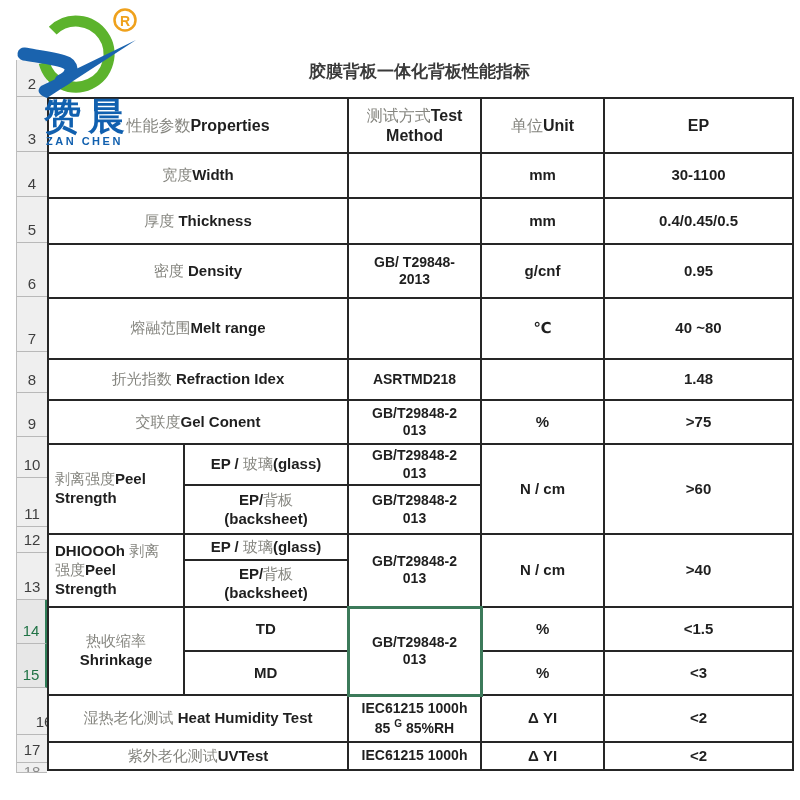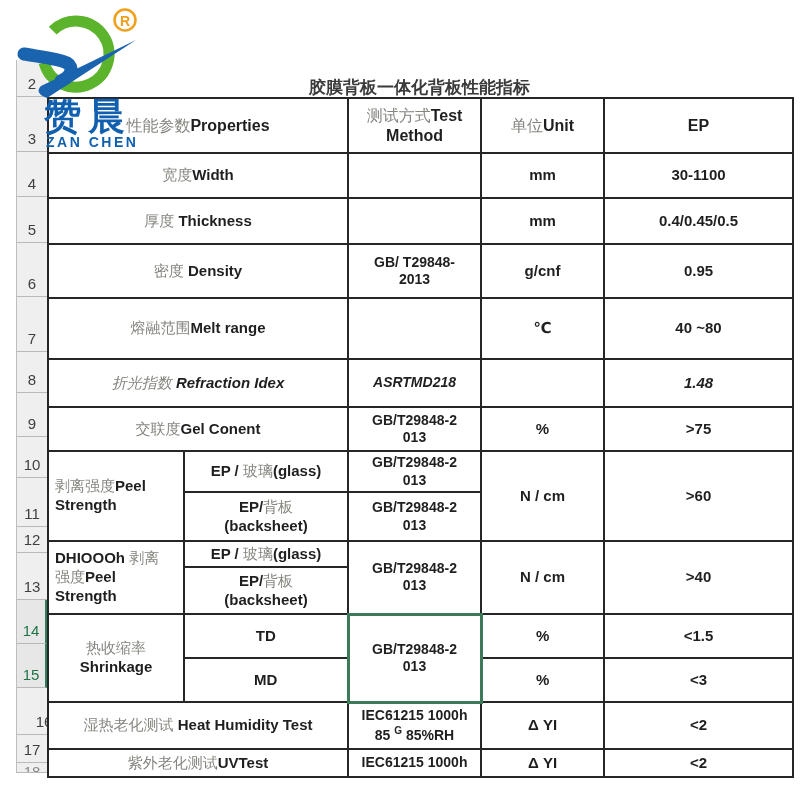--- a/index.html
+++ b/index.html
@@ -4,25 +4,25 @@
 <style>
   * { margin:0; padding:0; box-sizing:border-box; }
   html,body { width:800px; height:800px; background:#ffffff; overflow:hidden;
               font-family:"Liberation Sans","DejaVu Sans",sans-serif; }
   #canvas { position:relative; width:800px; height:800px; background:#fff; }
 
   
   .logo { position:absolute; left:8px; top:4px; width:140px; z-index:5; }
   .brand-zh { margin-left:36px; font-size:37px; font-weight:700; color:#1160af;
               letter-spacing:7px; line-height:1.0; margin-top:-8px; }
-  .brand-en { margin-left:38px; font-size:14px; font-weight:700; color:#1160af;
+  .brand-en { margin-left:38px; font-size:11px; font-weight:700; color:#1160af;
               letter-spacing:2.5px; line-height:1.1; }
 
   
-  .sheet-title { position:absolute; left:47px; top:76px; width:745px;
+  .sheet-title { position:absolute; left:47px; top:60px; width:745px;
                  text-align:center; font-size:17px; font-weight:700; color:#3a3a3a; }
 
   
   .gutter { position:absolute; left:16px; top:60px; width:31px; border-left:1px solid #bdbdbd; }
   .gutter-cell { background:#efefef; border-bottom:1px solid #b9b9b9;
                  display:flex; justify-content:center; align-items:flex-end;
                  padding-bottom:4px; font-size:15px; color:#3f3f3f; overflow:hidden; }
   .gutter-cell.sel-row { color:#217346; background:#e7e7e7; border-right:2px solid #2f7d57; font-weight:400; }
   .gutter-cell.partial { align-items:flex-start; padding-bottom:0; color:#8a8a8a; }
 
@@ -116,21 +116,21 @@
 2013</span></td>
           <td><span class="tone-en">g/cnf</span></td>
           <td><span class="tone-en">0.95</span></td>
         </tr>
         <tr style="height: 61px;">
           <td colspan="2"><span class="tone-zh">熔融范围</span><span class="tone-en">Melt range</span></td>
           <td></td>
           <td><span class="tone-en">℃</span></td>
           <td><span class="tone-en">40 ~80</span></td>
         </tr>
-        <tr style="height: 48px; font-style: italic;">
+        <tr style="height: 41px;">
           <td colspan="2"><span class="tone-zh">折光指数 </span><span class="tone-en">Refraction Idex</span></td>
           <td class="small"><span class="tone-en">ASRTMD218</span></td>
           <td></td>
           <td><span class="tone-en">1.48</span></td>
         </tr>
         <tr style="height: 44px; padding-left: 11px;">
           <td colspan="2"><span class="tone-zh">交联度</span><span class="tone-en">Gel Conent</span></td>
           <td class="small"><span class="tone-en">GB/T29848-2
 013</span></td>
           <td><span class="tone-en">%</span></td>

